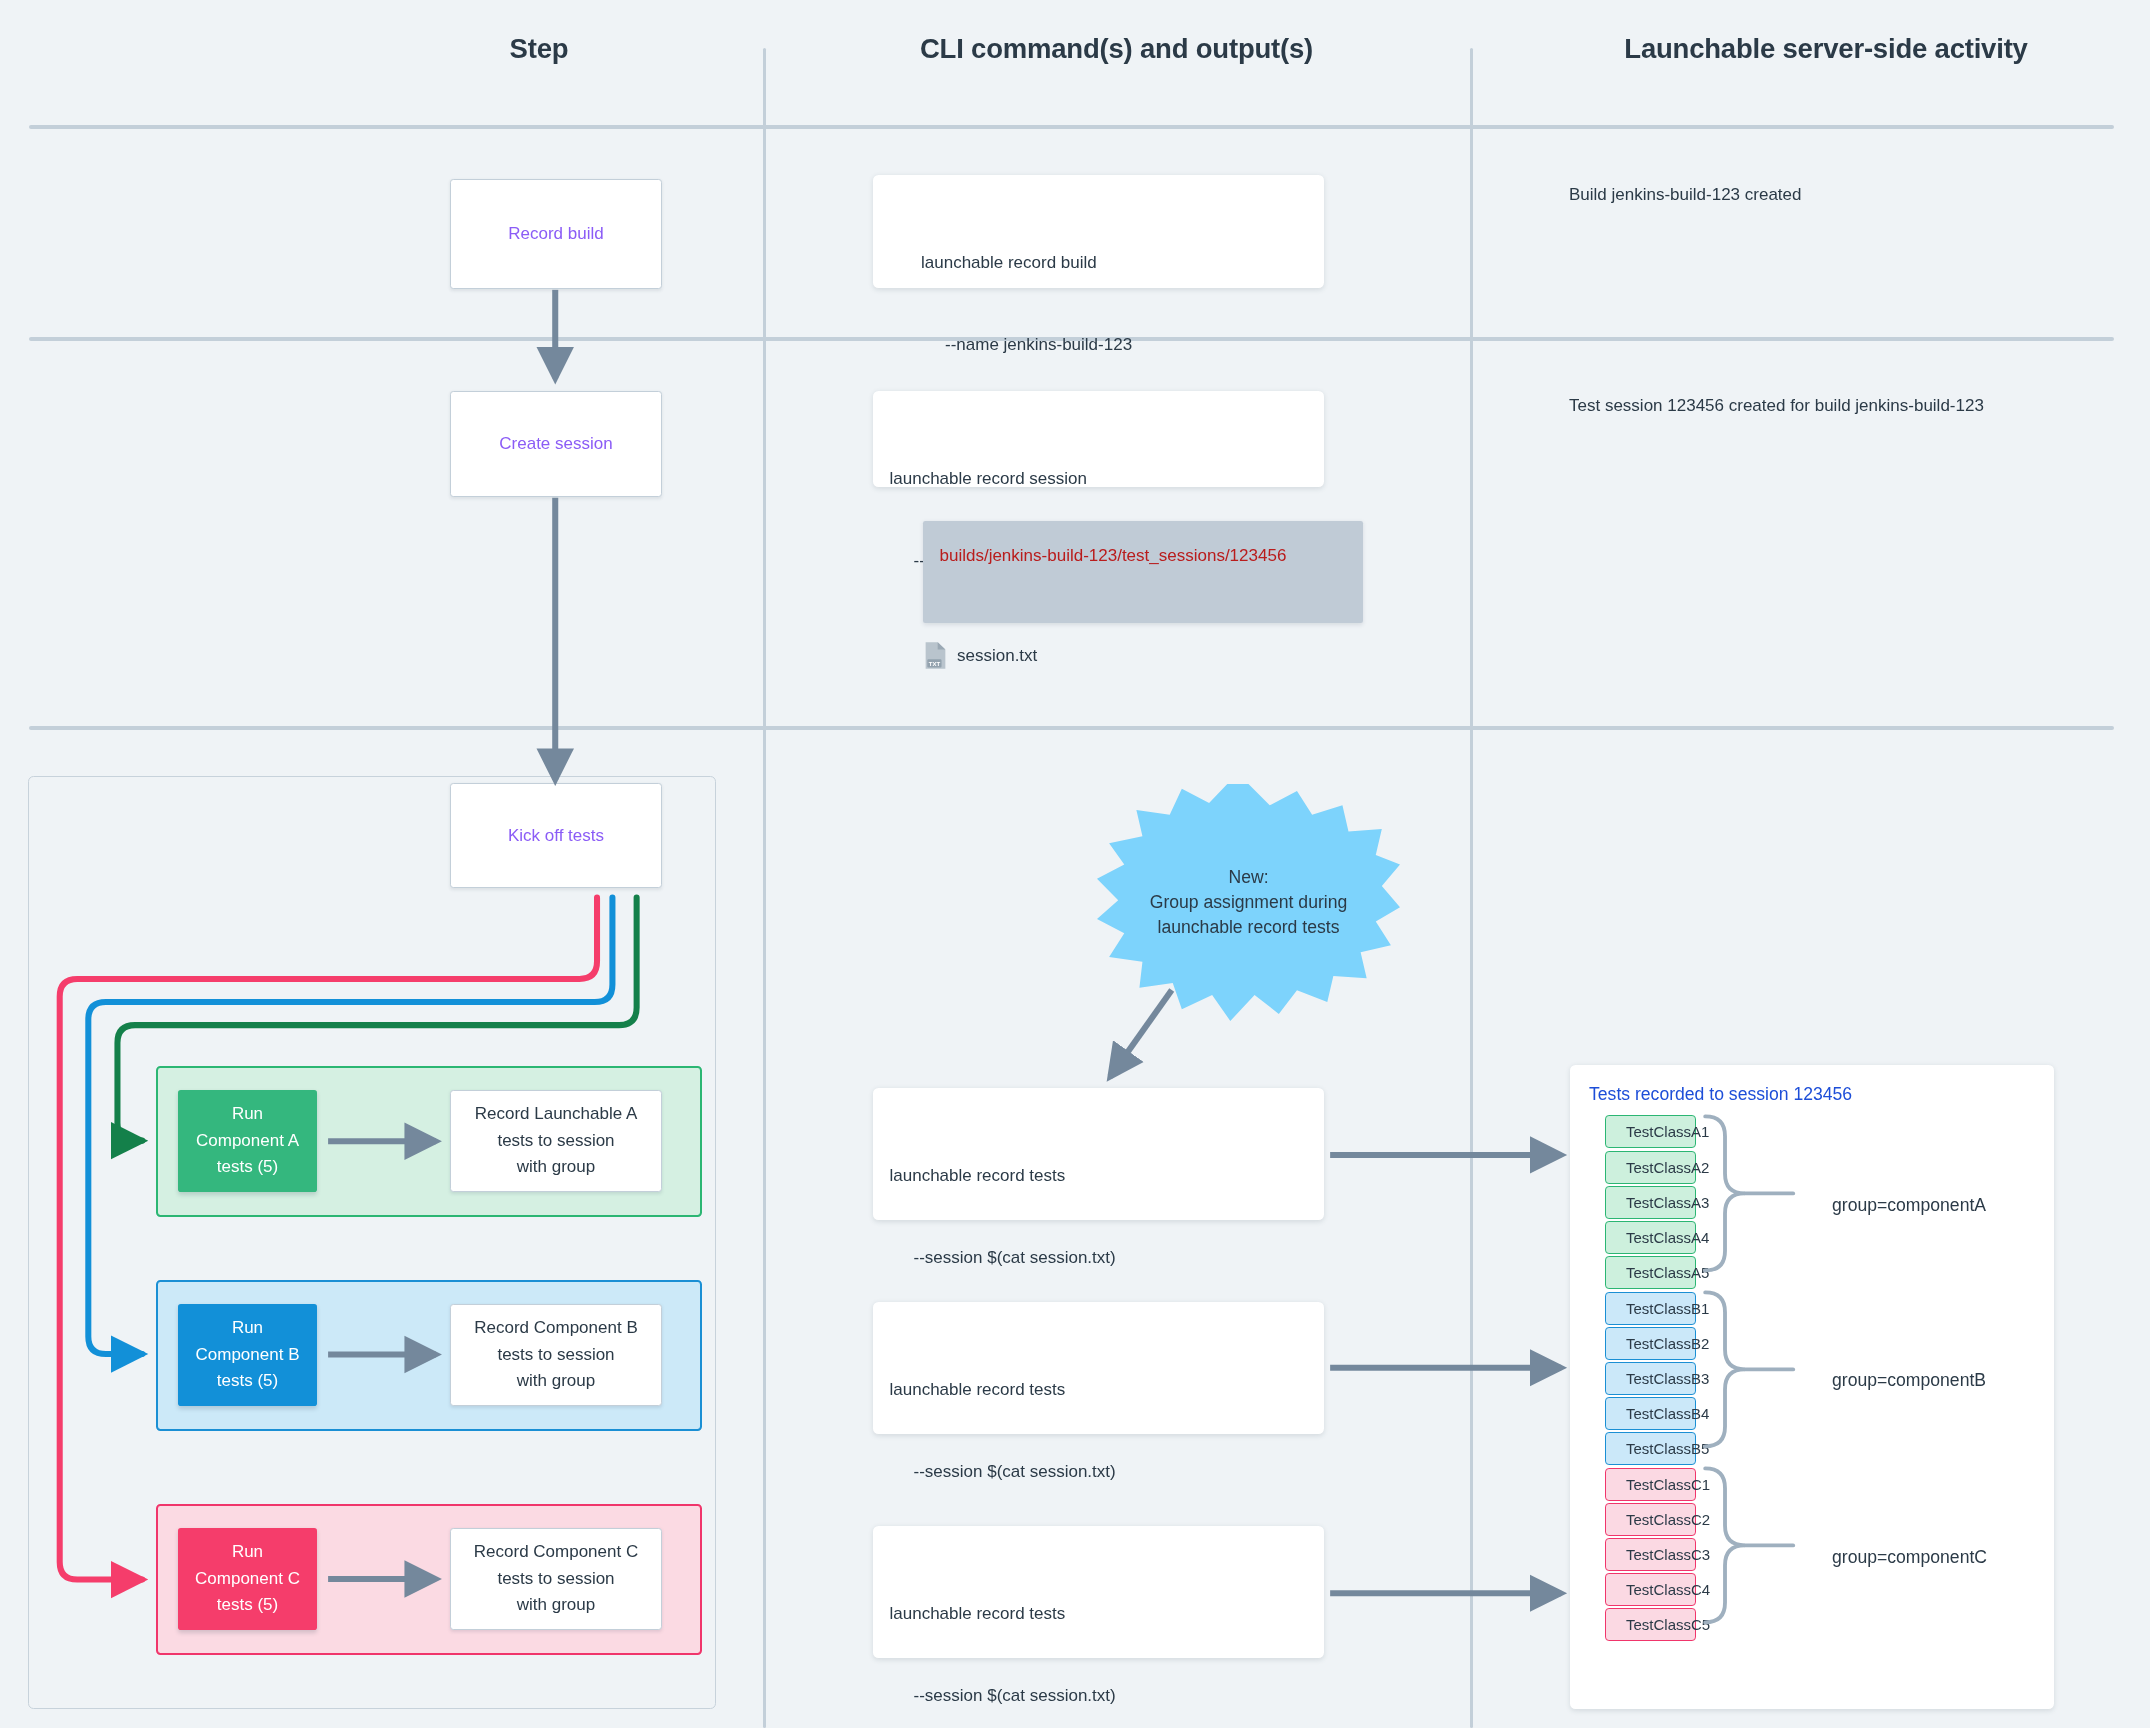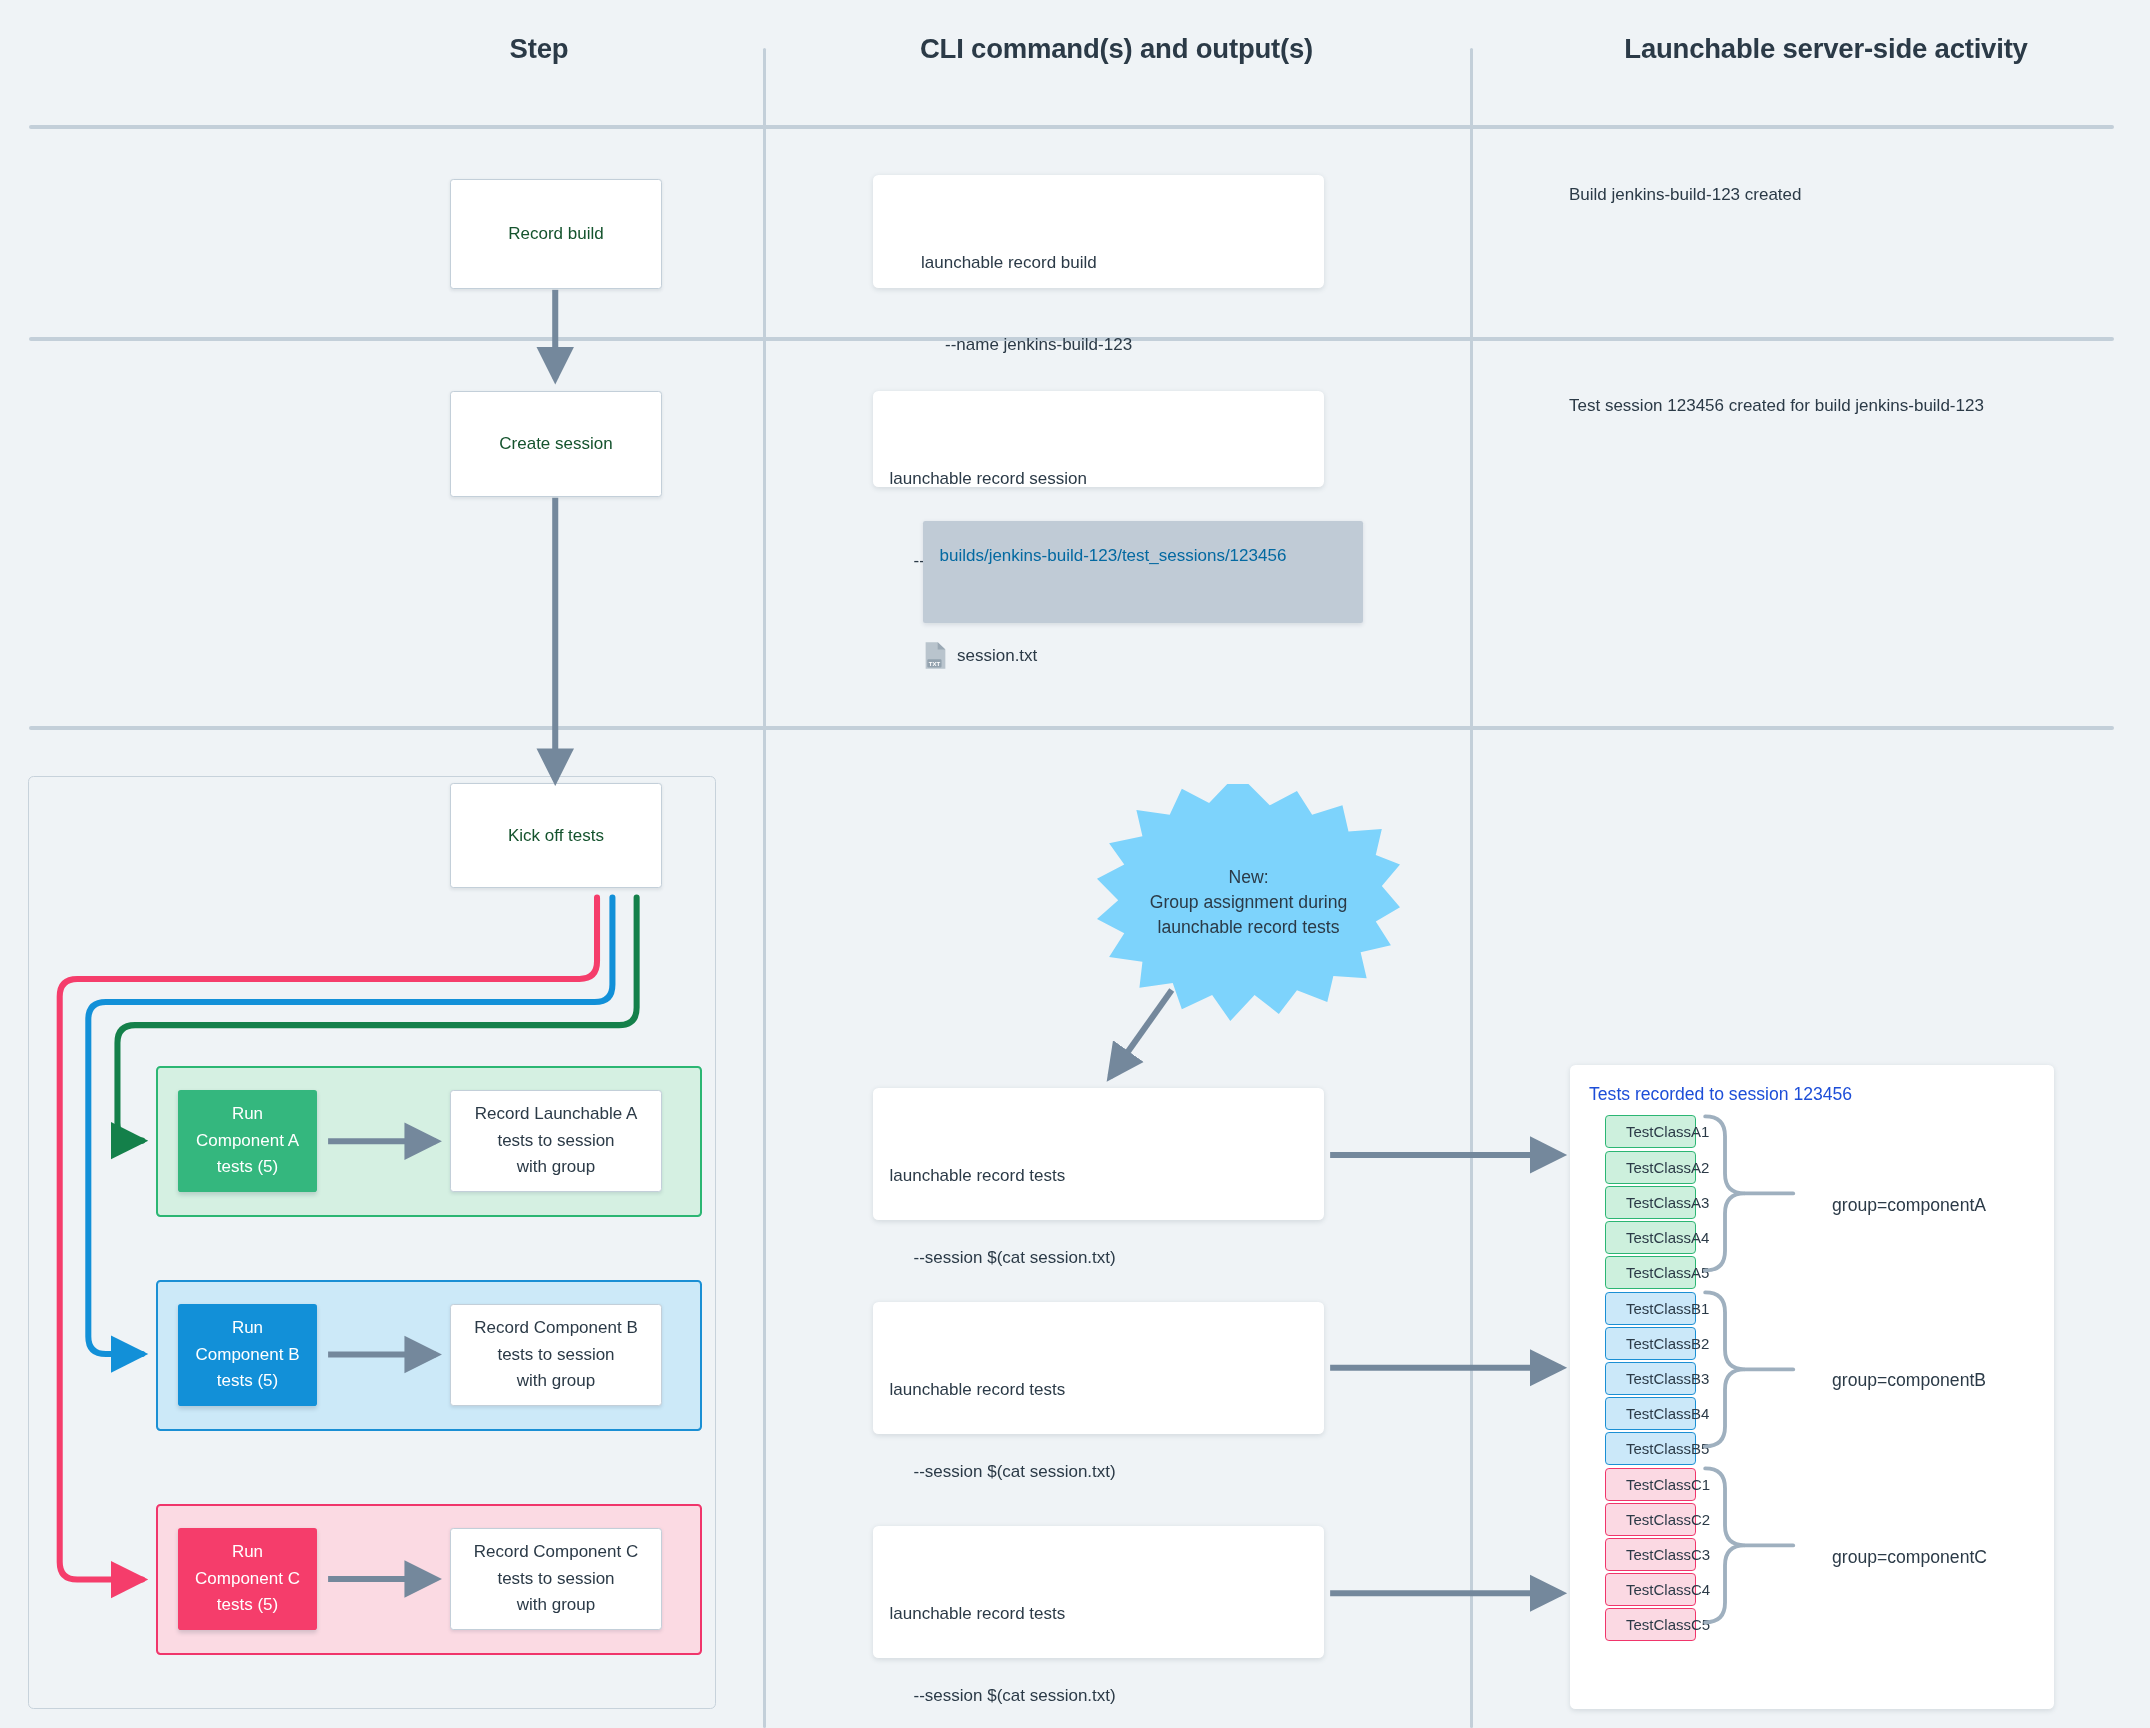--- a/index.html
+++ b/index.html
@@ -37,21 +37,21 @@
     background:#ffffff;
     border:1.7px solid #c3cfd9;
     border-radius:3.3px;
     box-sizing:border-box;
     display:flex;
     align-items:center;
     justify-content:center;
     text-align:center;
     font-size:17px;
     line-height:1.5;
-    color:#14532d;
+    color:#8b5cf6;
     box-shadow:0 1.7px 3.3px rgba(40,60,80,.10);
     padding:3.3px 5.5px;
   }
 
   
   .cli-card{
     position:absolute;
     background:#fff;
     border-radius:5.5px;
     box-shadow:0 1.7px 5px rgba(40,60,80,.13);
@@ -66,21 +66,21 @@
   .cli-card .ind{padding-left:24px;}
 
   
   .out-blob{
     position:absolute;
     background:#c0cbd6;
     border-radius:2.2px;
     box-sizing:border-box;
     padding:25px 16.5px;
     font-size:17px;
-    color:#0369a1;
+    color:#b91c1c;
     box-shadow:0 1.7px 4.4px rgba(40,60,80,.12);
   }
 
   
   .file-chip{
     position:absolute;
     display:flex;
     align-items:center;
     gap:10px;
     font-size:17px;

